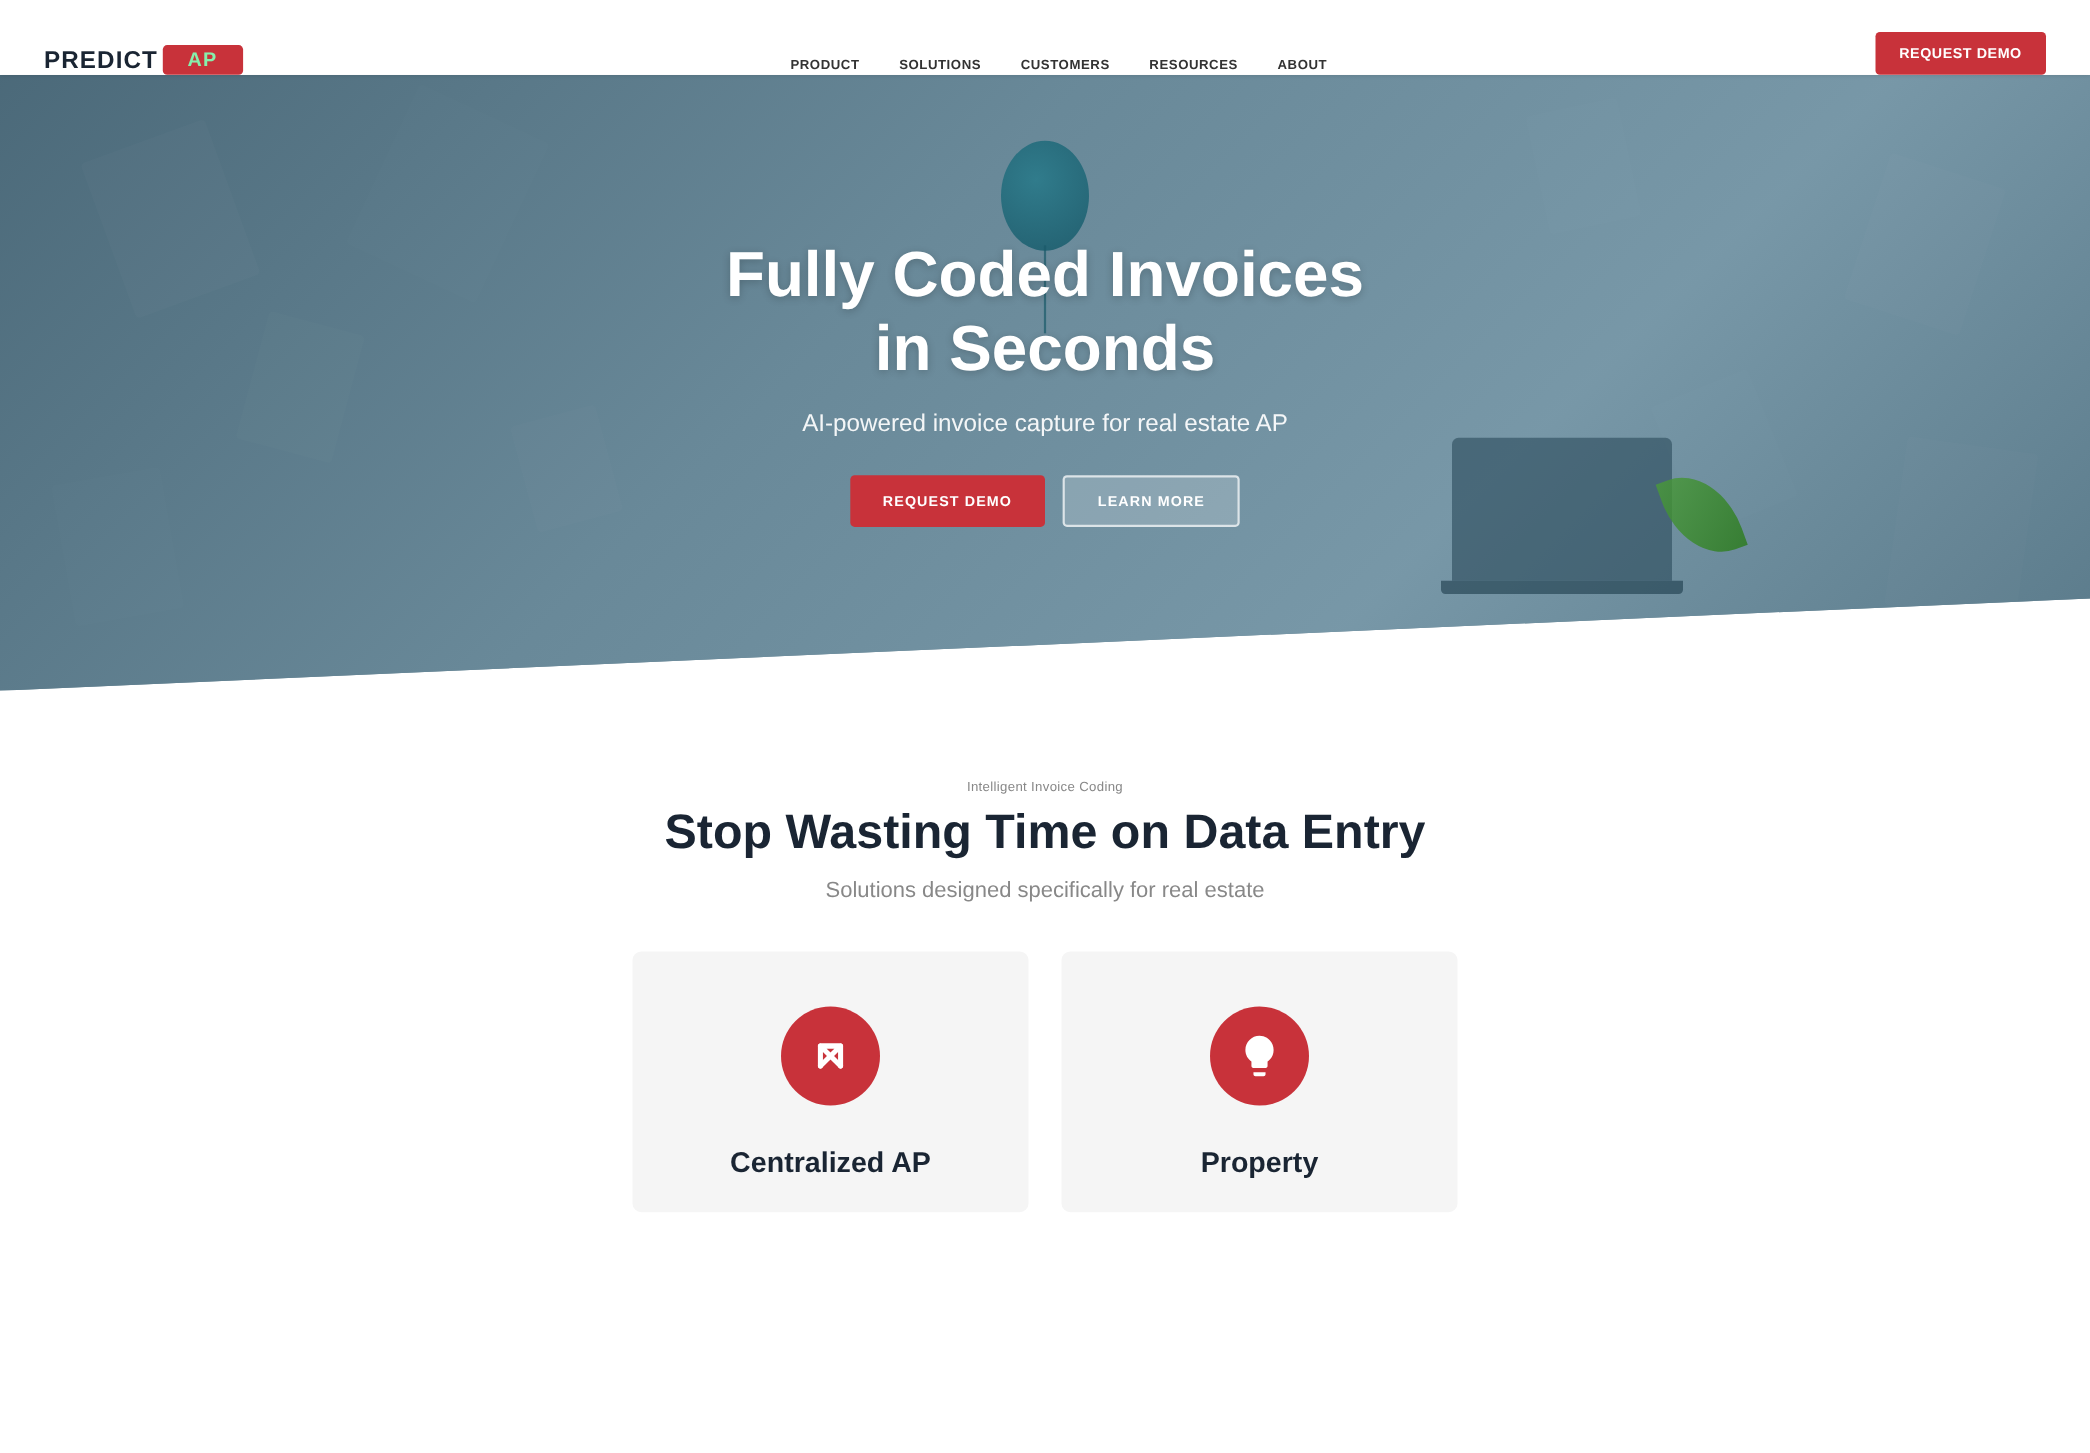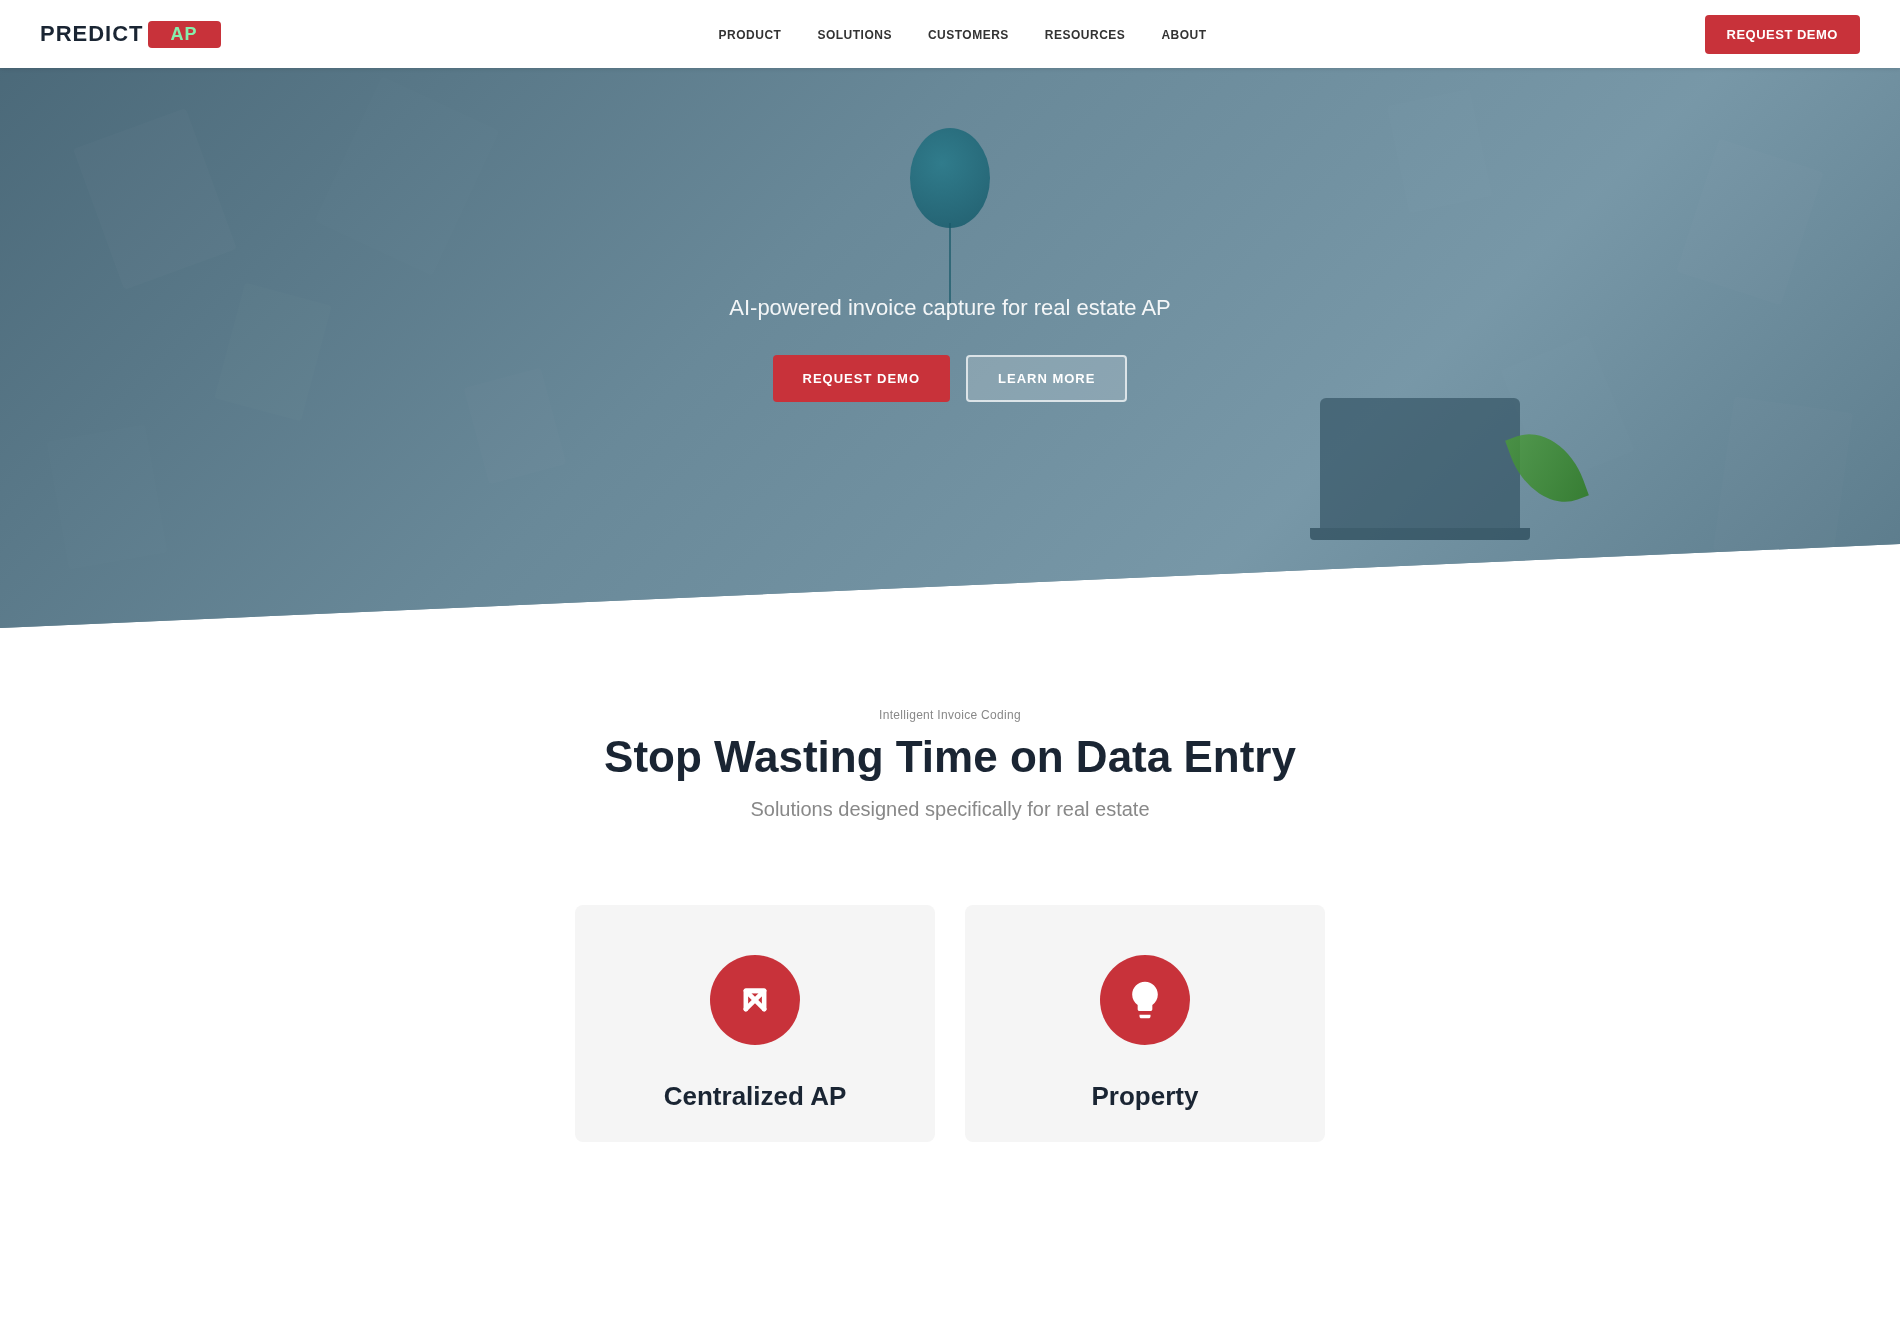--- a/index.html
+++ b/index.html
@@ -5,21 +5,21 @@
     * { margin: 0; padding: 0; box-sizing: border-box; }
     body { font-family: 'Arial', sans-serif; overflow-x: hidden; }
 
     
     .navbar {
       position: fixed;
       top: 0; left: 0; right: 0;
       height: 68px;
       background: #fff;
       display: flex;
-      align-items: center;
+      align-items: flex-end;
       justify-content: space-between;
       padding: 0 40px;
       z-index: 100;
       box-shadow: 0 1px 4px rgba(0,0,0,0.1);
     }
     .logo {
       display: flex;
       align-items: center;
       gap: 0;
       font-size: 22px;
@@ -160,21 +160,21 @@
     }
     .section-title {
       font-size: 44px;
       font-weight: 800;
       color: #1a2533;
       margin-bottom: 16px;
     }
     .section-desc {
       font-size: 20px;
       color: #888;
-      margin-bottom: 84px;
+      margin-bottom: 44px;
     }
     .cards-row {
       display: flex;
       justify-content: center;
       gap: 30px;
       max-width: 1200px;
       margin: 0 auto;
     }
     .card {
       background: #f5f5f5;
@@ -256,20 +256,24 @@
     <div style="position:absolute;width:80px;height:100px;left:calc(50% - 40px);top:60px;background:radial-gradient(circle at 40% 35%, #2a7a8a, #1a5a6a);border-radius:50% 50% 50% 50%;opacity:0.9;"></div>
     <div style="position:absolute;width:2px;height:80px;left:calc(50% - 1px);top:155px;background:#1a5a6a;opacity:0.7;"></div>
 
     <div style="position:absolute;width:200px;height:130px;right:20%;bottom:100px;background:#2a4a5a;border-radius:6px 6px 0 0;opacity:0.6;"></div>
     <div style="position:absolute;width:220px;height:12px;right:calc(20% - 10px);bottom:88px;background:#1a3a4a;border-radius:0 0 4px 4px;opacity:0.6;"></div>
 
     <div style="position:absolute;width:60px;height:80px;right:17%;bottom:120px;background:linear-gradient(135deg,#4a9a3a,#2a7a1a);border-radius:0 80% 0 80%;opacity:0.8;transform:rotate(-20deg);"></div>
   </div>
 
   <div class="hero-content">
+    <h1 class="hero-title">
+      <span>Fully Coded Invoices</span><br>
+      <span>in Seconds</span>
+    </h1>
     <p class="hero-subtitle">AI-powered invoice capture for real estate AP</p>
     <div class="hero-buttons">
       <button class="btn-hero-primary">REQUEST DEMO</button>
       <button class="btn-hero-secondary">LEARN MORE</button>
     </div>
   </div>
 </section>
 
 <section class="section-features">
   <p class="section-subtitle">Intelligent Invoice Coding</p>

